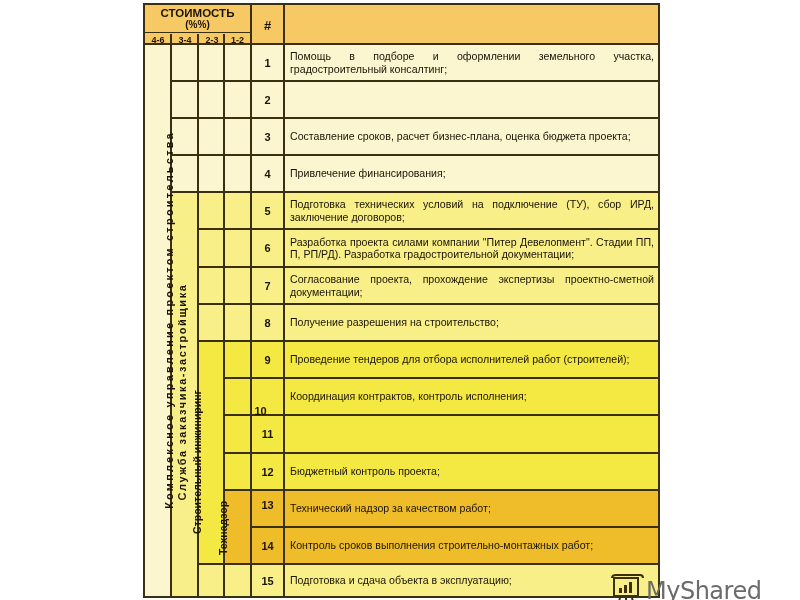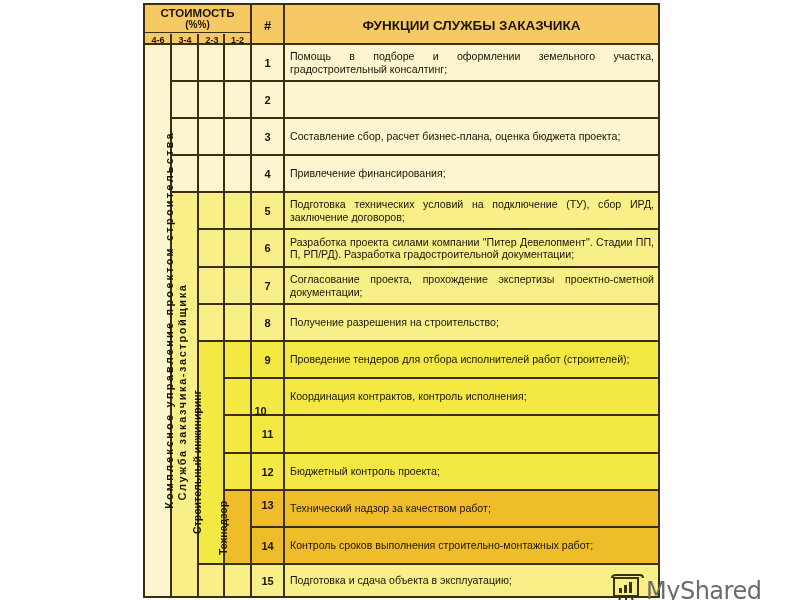--- a/index.html
+++ b/index.html
@@ -25,21 +25,20 @@
   <div class="cell hdr" style="left:0;top:0;width:513px;height:40px;"></div>
   <div class="cell hdr-title" style="left:0;top:0;width:105px;height:28px;flex-direction:column;line-height:12px;font-size:11.5px;">
     <span>СТОИМОСТЬ</span>
     <span style="font-size:10px;">(%%)</span>
   </div>
   <div class="cell sub" style="left:0;top:29px;width:26px;height:11px;">4-6</div>
   <div class="cell sub" style="left:27px;top:29px;width:26px;height:11px;">3-4</div>
   <div class="cell sub" style="left:54px;top:29px;width:26px;height:11px;">2-3</div>
   <div class="cell sub" style="left:80px;top:29px;width:25px;height:11px;">1-2</div>
   <div class="cell hdr-title" style="left:107px;top:0;width:31px;height:40px;">#</div>
-  <div class="cell hdr-title" style="left:140px;top:0;width:373px;height:40px;font-size:13.5px;">ФУНКЦИИ СЛУЖБЫ ЗАКАЗЧИКА</div>
 
   <div class="cell" style="left:27px;top:188px;width:486px;height:403px;background:#f8ef88;"></div>
   <div class="cell" style="left:54px;top:337px;width:459px;height:223px;background:#f4e842;"></div>
   <div class="cell" style="left:80px;top:486px;width:433px;height:74px;background:#f0bd2a;"></div>
   <div class="cell" style="left:54px;top:560px;width:459px;height:31px;background:#f8ef88;"></div>
 
   <div class="vl" style="left:25px;top:29px;height:562px;"></div>
   <div class="vl" style="left:52px;top:29px;height:562px;"></div>
   <div class="vl" style="left:78px;top:29px;height:562px;"></div>
   <div class="vl" style="left:105px;top:0;height:591px;"></div>
@@ -73,21 +72,21 @@
   <div class="cell num" style="left:107px;top:300px;width:31px;height:35px;">8</div>
   <div class="cell num" style="left:107px;top:337px;width:31px;height:35px;">9</div>
   <div class="cell num" style="left:100px;top:374px;width:31px;height:25px;margin-top:19px;">10</div>
   <div class="cell num" style="left:107px;top:411px;width:31px;height:36px;">11</div>
   <div class="cell num" style="left:107px;top:449px;width:31px;height:35px;">12</div>
   <div class="cell num" style="left:107px;top:486px;width:31px;height:27px;">13</div>
   <div class="cell num" style="left:107px;top:523px;width:31px;height:35px;">14</div>
   <div class="cell num" style="left:107px;top:560px;width:31px;height:31px;">15</div>
 
   <div class="cell txt" style="left:140px;top:40px;width:373px;height:35px;">Помощь в подборе и оформлении земельного участка, градостроительный консалтинг;</div>
-  <div class="cell txt" style="left:140px;top:114px;width:373px;height:35px;">Составление сбор, расчет бизнес-плана, оценка бюджета проекта;</div>
+  <div class="cell txt" style="left:140px;top:114px;width:373px;height:35px;">Составление сроков, расчет бизнес-плана, оценка бюджета проекта;</div>
   <div class="cell txt" style="left:140px;top:151px;width:373px;height:35px;">Привлечение финансирования;</div>
   <div class="cell txt" style="left:140px;top:188px;width:373px;height:35px;">Подготовка технических условий на подключение (ТУ), сбор ИРД, заключение договоров;</div>
   <div class="cell txt" style="left:140px;top:225px;width:373px;height:36px;line-height:12px;">Разработка проекта силами компании "Питер Девелопмент". Стадии ПП, П, РП/РД). Разработка градостроительной документации;</div>
   <div class="cell txt" style="left:140px;top:263px;width:373px;height:35px;">Согласование проекта, прохождение экспертизы проектно-сметной документации;</div>
   <div class="cell txt" style="left:140px;top:300px;width:373px;height:35px;">Получение разрешения на строительство;</div>
   <div class="cell txt" style="left:140px;top:337px;width:373px;height:35px;">Проведение тендеров для отбора исполнителей работ (строителей);</div>
   <div class="cell txt" style="left:140px;top:374px;width:373px;height:35px;">Координация контрактов, контроль исполнения;</div>
   <div class="cell txt" style="left:140px;top:449px;width:373px;height:35px;">Бюджетный контроль проекта;</div>
   <div class="cell txt" style="left:140px;top:486px;width:373px;height:35px;">Технический надзор за качеством работ;</div>
   <div class="cell txt" style="left:140px;top:523px;width:373px;height:35px;">Контроль сроков выполнения строительно-монтажных работ;</div>

